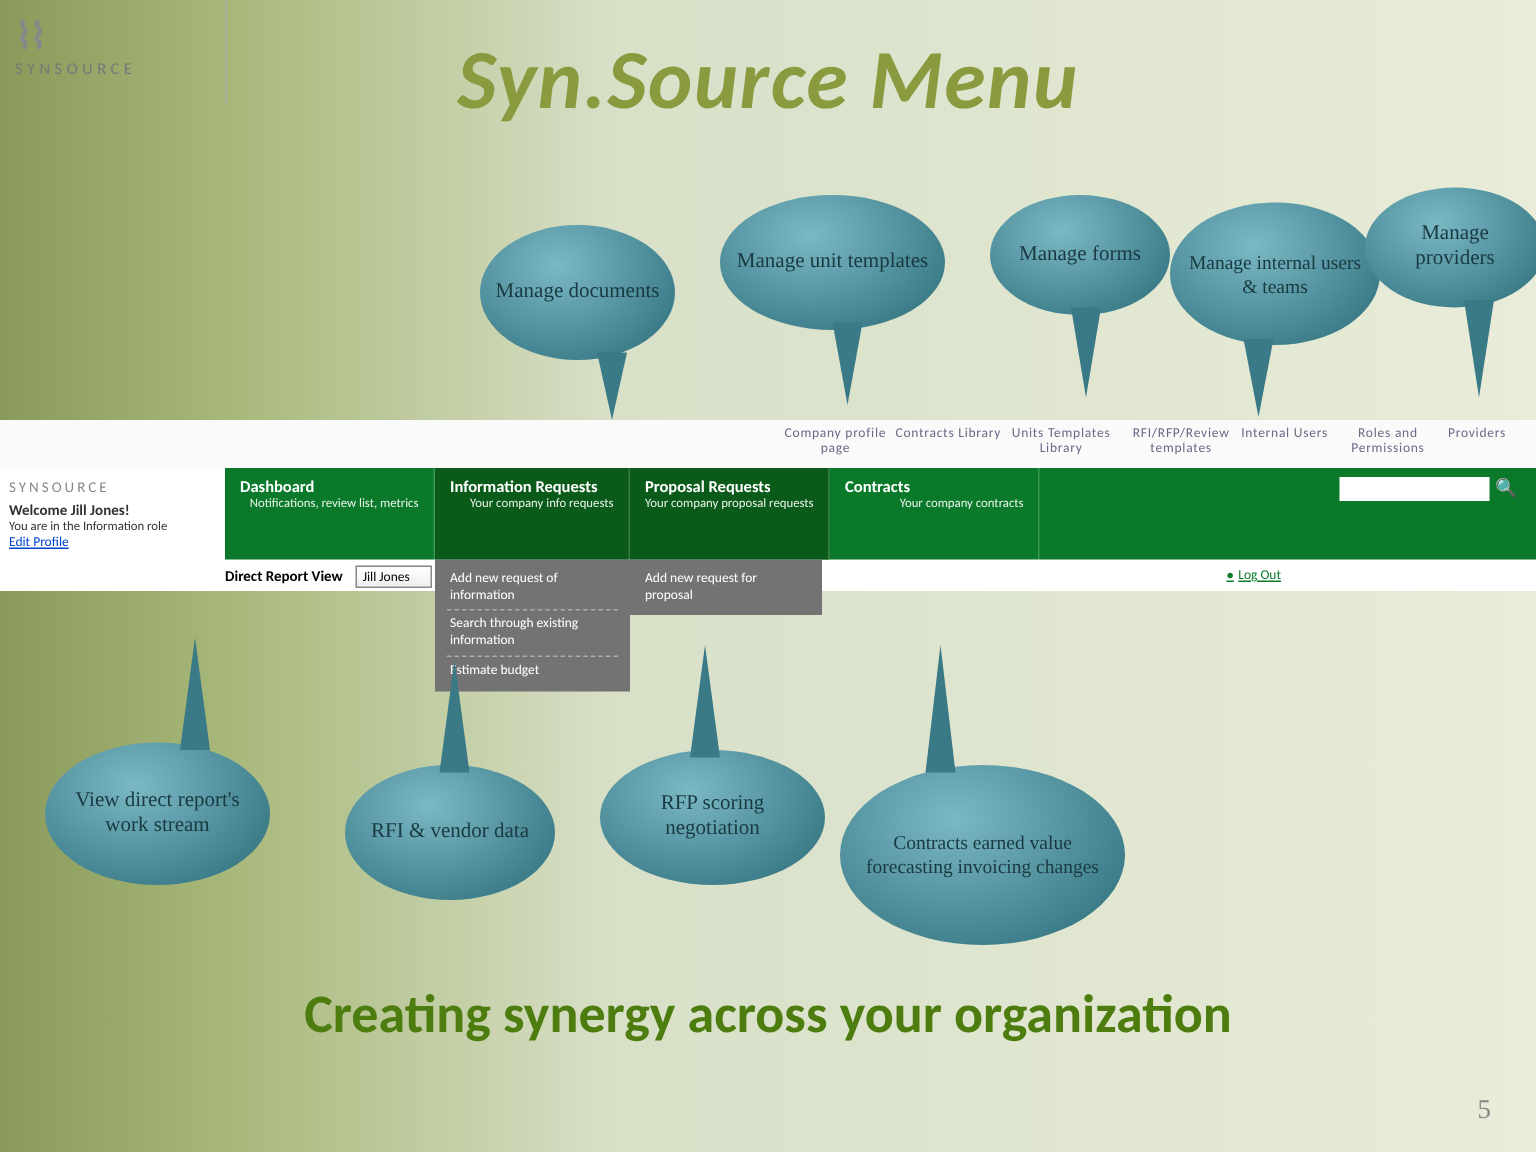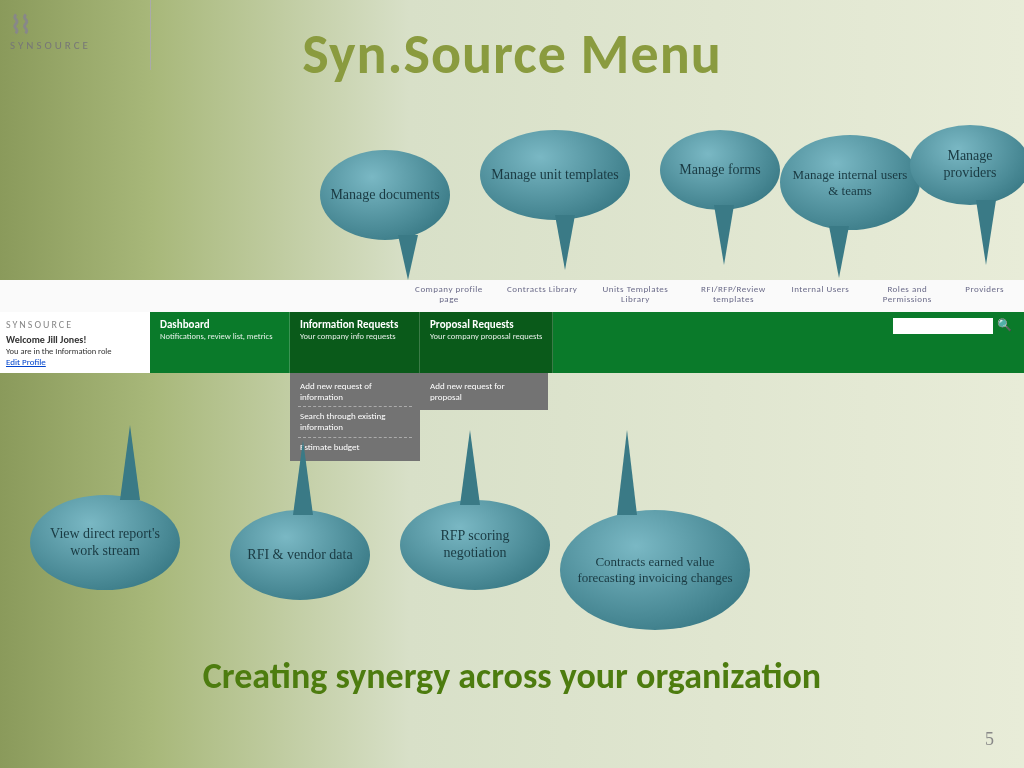--- a/index.html
+++ b/index.html
@@ -42,20 +42,21 @@
   }
   .title {
     position: absolute;
     top: 20px;
     left: 50%;
     transform: translateX(-50%);
     font-size: 56px;
     font-weight: bold;
     color: #8a9b3f;
     letter-spacing: 1px;
+    font-style: italic;
   }
   .bubble {
     position: absolute;
     background: radial-gradient(ellipse at 40% 30%, #7ab8c4 0%, #4a8a96 60%, #2a6a76 100%);
     border-radius: 50%;
     display: flex;
     align-items: center;
     justify-content: center;
     text-align: center;
     color: #1a3a42;
@@ -106,21 +107,20 @@
     position: absolute;
     top: 280px;
     left: 0;
     width: 1024px;
     background: #fff;
     font-size: 10px;
   }
   .top-tabs {
     display: flex;
     justify-content: flex-end;
-    gap: 18px;
     padding: 4px 20px 8px 0;
     background: #fafafa;
     color: #6a6a88;
     font-size: 9px;
   }
   .top-tabs span { text-align: center; max-width: 80px; line-height: 1.1; letter-spacing: 0.5px;}
   .strip-body {
     display: flex;
     background: #fff;
   }
@@ -145,21 +145,21 @@
     padding: 6px 10px;
     border-right: 1px solid rgba(255,255,255,0.2);
     min-width: 140px;
   }
   .gm-col.drop {
     background: #0a5a1a;
     min-width: 130px;
     font-size: 9px;
   }
   .gm-title { font-weight: bold; font-size: 11px; }
-  .gm-sub { font-size: 8.5px; opacity: 0.9; }
+  .gm-sub { font-size: 8.5px; opacity: 0.9; text-align: right; }
   .gm-drop-item {
     padding: 4px 2px;
     border-bottom: 1px dashed rgba(255,255,255,0.4);
     font-size: 9px;
     line-height: 1.2;
   }
   .search-area {
     margin-left: auto;
     padding: 6px 12px;
     display: flex;
@@ -277,26 +277,37 @@
           <div class="gm-drop-item" style="border-bottom:none;">Estimate budget</div>
         </div>
       </div>
       <div class="gm-col drop" style="position:relative;">
         <div class="gm-title">Proposal Requests</div>
         <div class="gm-sub">Your company proposal requests</div>
         <div class="dropdown-ext" style="width:128px;">
           <div class="gm-drop-item" style="border-bottom:none;">Add new request for proposal</div>
         </div>
       </div>
+      <div class="gm-col">
+        <div class="gm-title">Contracts</div>
+        <div class="gm-sub">Your company contracts</div>
+      </div>
       <div class="search-area">
         <div class="search-box"></div>
         <span class="mag">🔍</span>
       </div>
     </div>
   </div>
+  <div class="below-strip">
+    <div>
+      <span class="drv-label">Direct Report View</span>
+      <span class="drv-sel">Jill Jones</span>
+    </div>
+    <span class="logout">Log Out</span>
+  </div>
 </div>
 
 <div id="b-view" class="bubble tail-up">
     <span>View direct report's work stream</span>
   </div>
 <div id="b-rfi" class="bubble tail-up">
     <span>RFI &amp; vendor data</span>
   </div>
 <div id="b-rfp" class="bubble tail-up">
     <span>RFP scoring negotiation</span>

